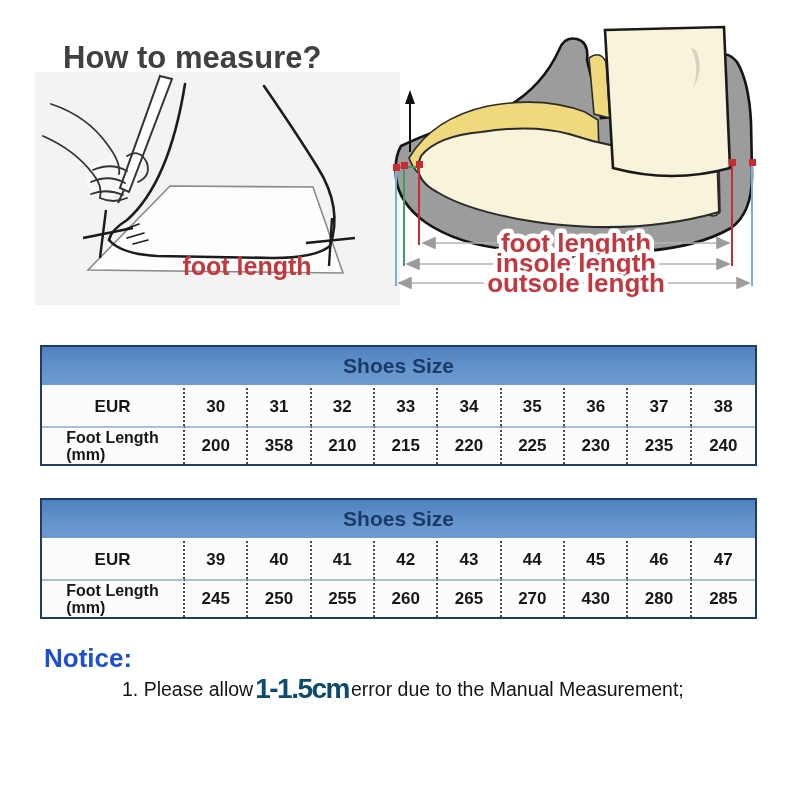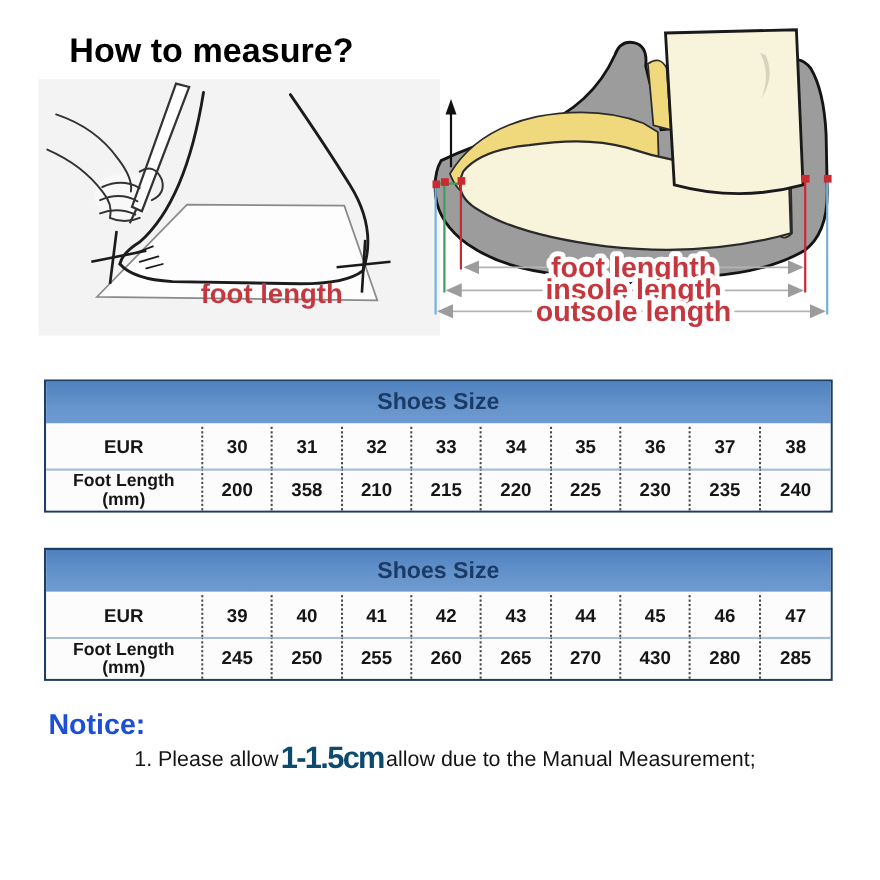--- a/index.html
+++ b/index.html
@@ -2,22 +2,22 @@
 <html><head>
 <meta charset="utf-8">
 <style>
   html,body { margin:0; padding:0; background:#fff; }
   .canvas {
     position:relative; width:800px; height:800px; background:#ffffff;
     font-family:"Liberation Sans", sans-serif; overflow:hidden;
   }
   
   .page-title {
-    position:absolute; left:63px; top:28px;
-    font-size:31px; font-weight:bold; color:#000000; letter-spacing:0px;
+    position:absolute; left:63px; top:40px;
+    font-size:31px; font-weight:bold; color:#404040; letter-spacing:0px;
   }
   
   .measure-panel {
     position:absolute; left:35px; top:72px; width:365px; height:233px;
     background:#f3f3f3;
   }
   
   .shoe-panel { position:absolute; left:393px; top:0; width:407px; height:315px; }
   svg text.dim-label {
     font-family:"Liberation Sans", sans-serif; font-weight:bold; font-size:26px;
@@ -36,21 +36,21 @@
     background:linear-gradient(180deg,#4f81bf 0%, #6493cb 55%, #6e9ad0 100%);
     border-bottom:3px solid #fdfdfd;
     font-size:21px; font-weight:bold; color:#1b3a66;
   }
   .size-table .tbody {
     display:grid; grid-template-columns:143px repeat(9, 1fr); grid-auto-rows:38px;
   }
   .size-table .cell {
     display:flex; align-items:center; justify-content:center;
     background:#fcfcfc; font-size:17px; font-weight:bold; color:#161616;
-    border-right:2px dotted #4a4a4a; box-sizing:border-box; text-align:center;
+    border-right:2px dotted #4a4a4a; box-sizing:border-box; text-align:left;
   }
   .size-table .cell.last { border-right:none; }
   .size-table .cell.r2 { border-top:2px solid #a9bed8; }
   .size-table .cell .two-line { line-height:17px; font-size:16px; }
   
   .notice-heading {
     position:absolute; left:44px; top:643px;
     font-size:26px; font-weight:bold; color:#1d4ed8;
   }
   .notice-list {
@@ -221,17 +221,17 @@
       <div class="cell r2">270</div>
       <div class="cell r2">430</div>
       <div class="cell r2">280</div>
       <div class="cell r2 last">285</div>
     </div>
   </div>
 
   <div class="notice-heading">Notice:</div>
   <div class="notice-list">
     <div class="notice-item">
-      <span>1. Please allow</span><span class="hl">1-1.5cm</span><span>allow due to the Manual Measurement;</span>
+      <span>1. Please allow</span><span class="hl">1-1.5cm</span><span>error due to the Manual Measurement;</span>
     </div>
   </div>
 
 </div>
 
 </body></html>

